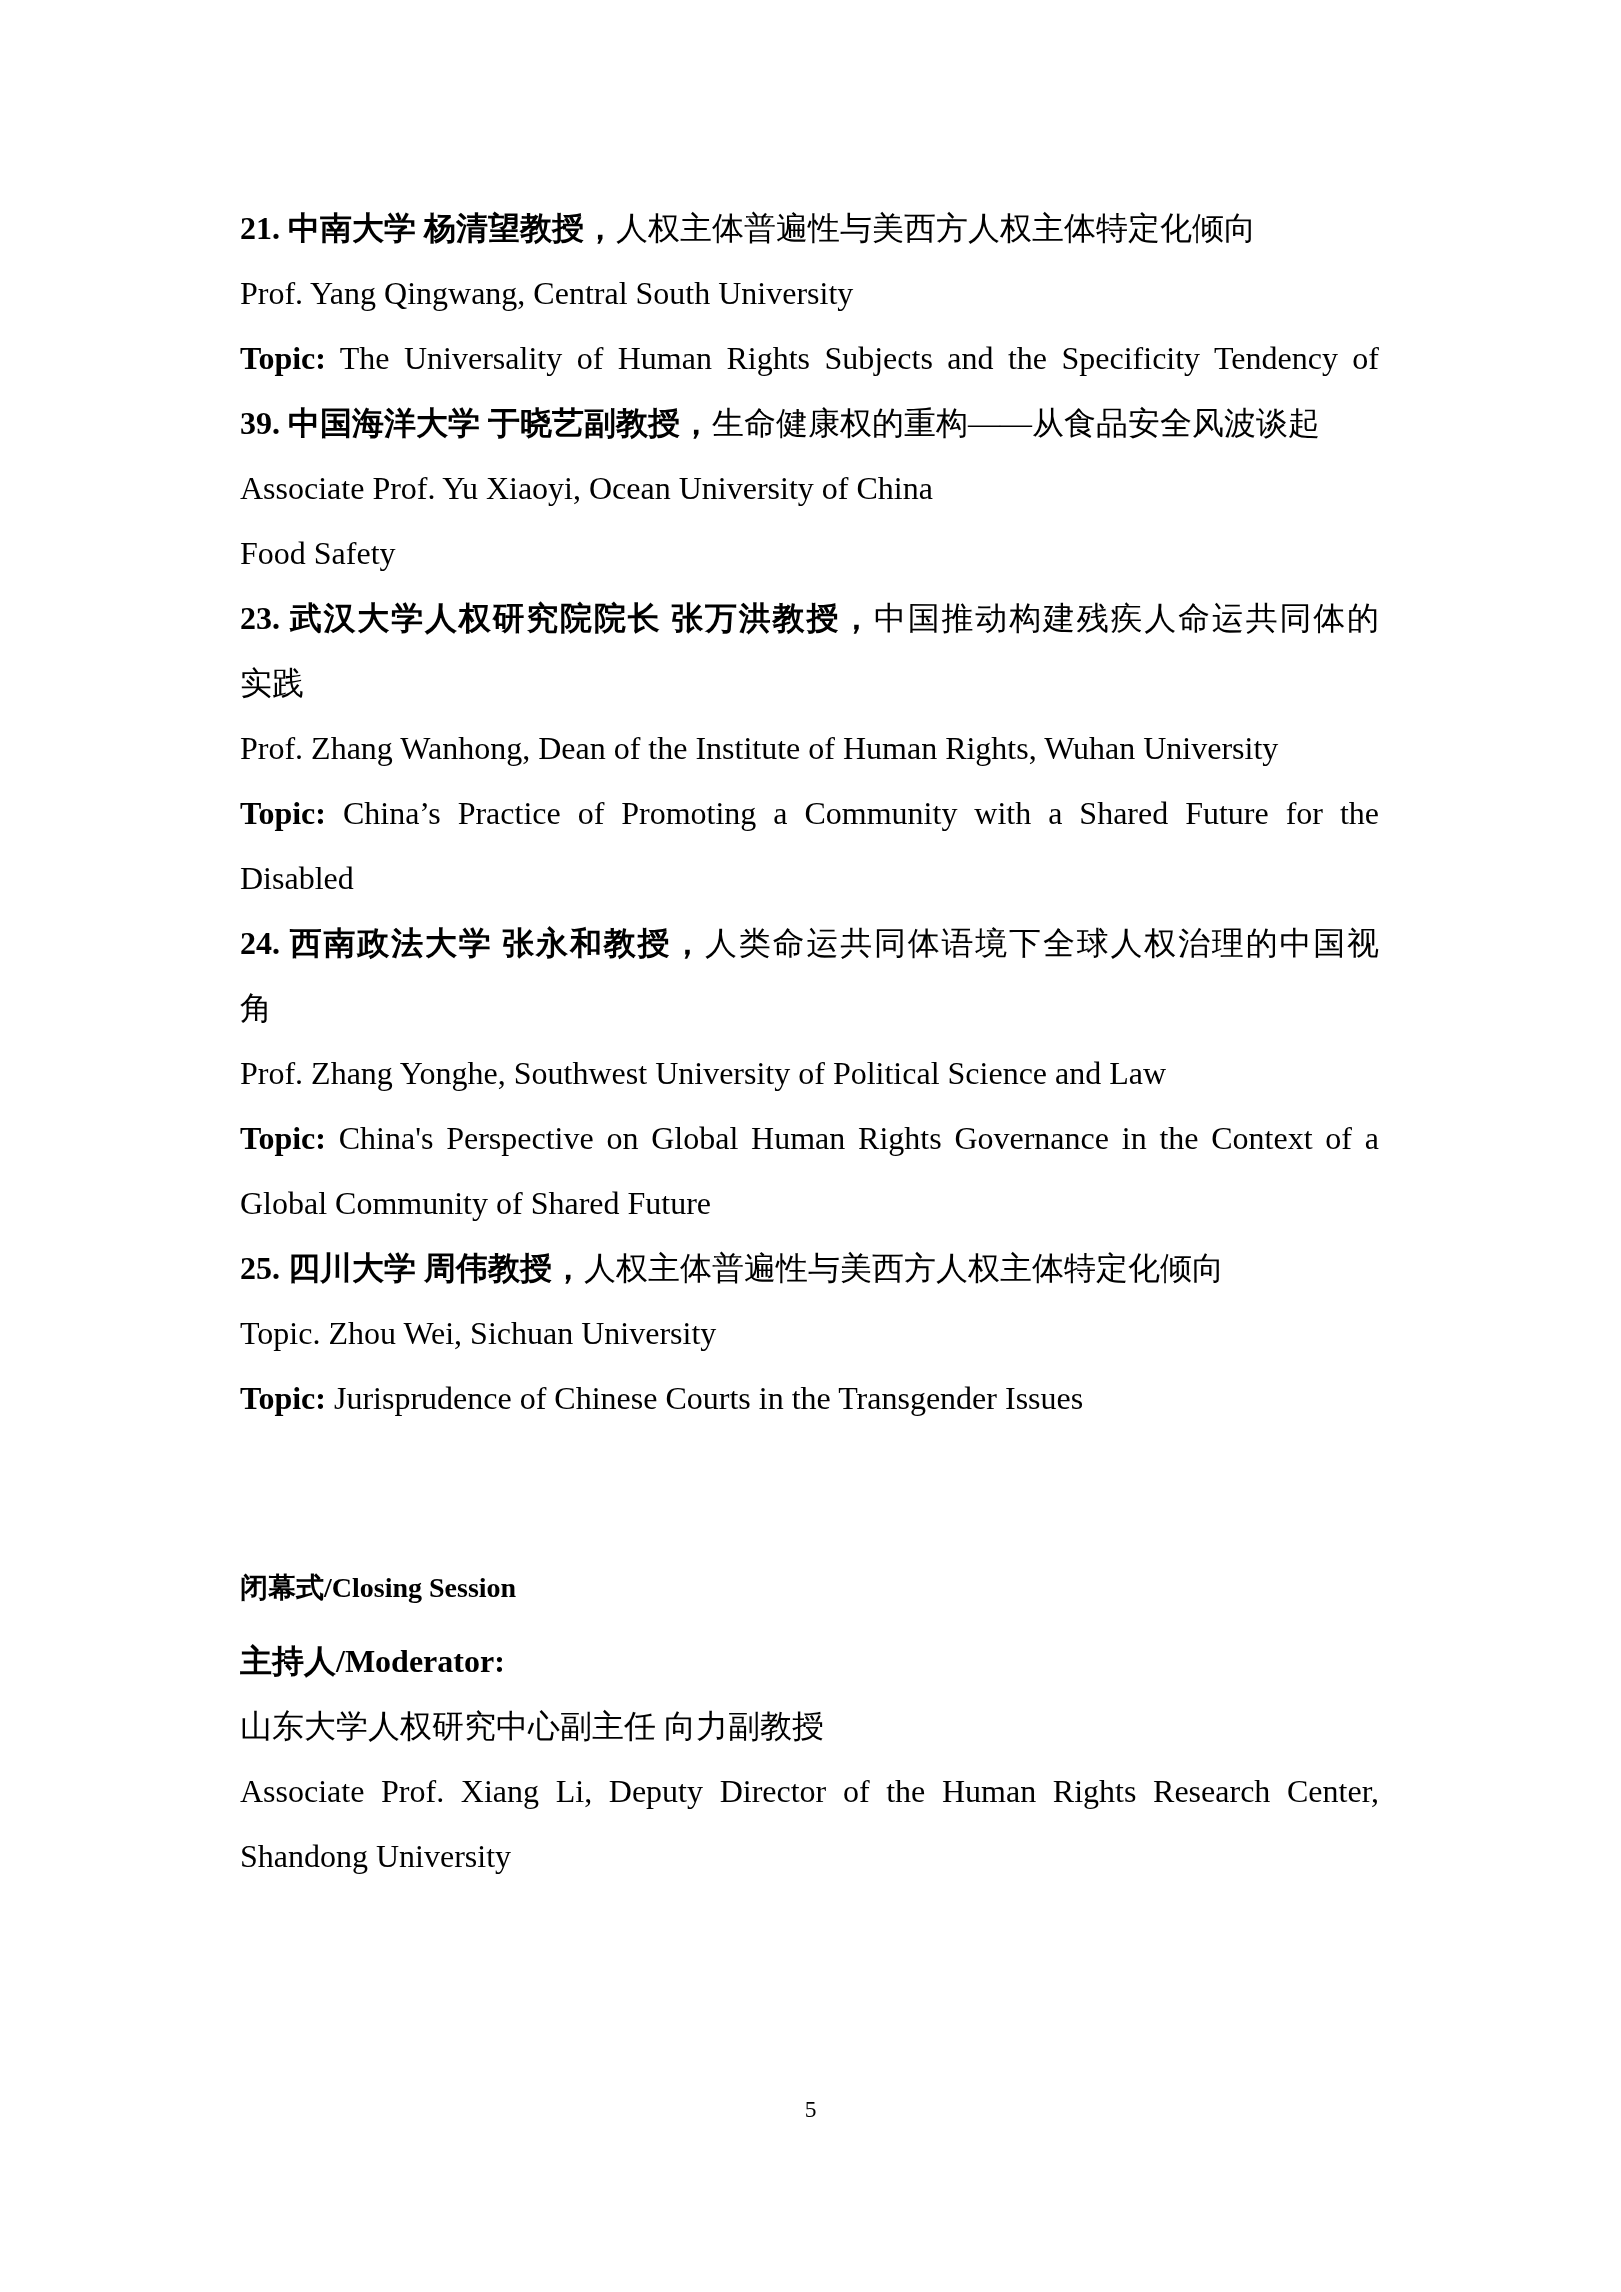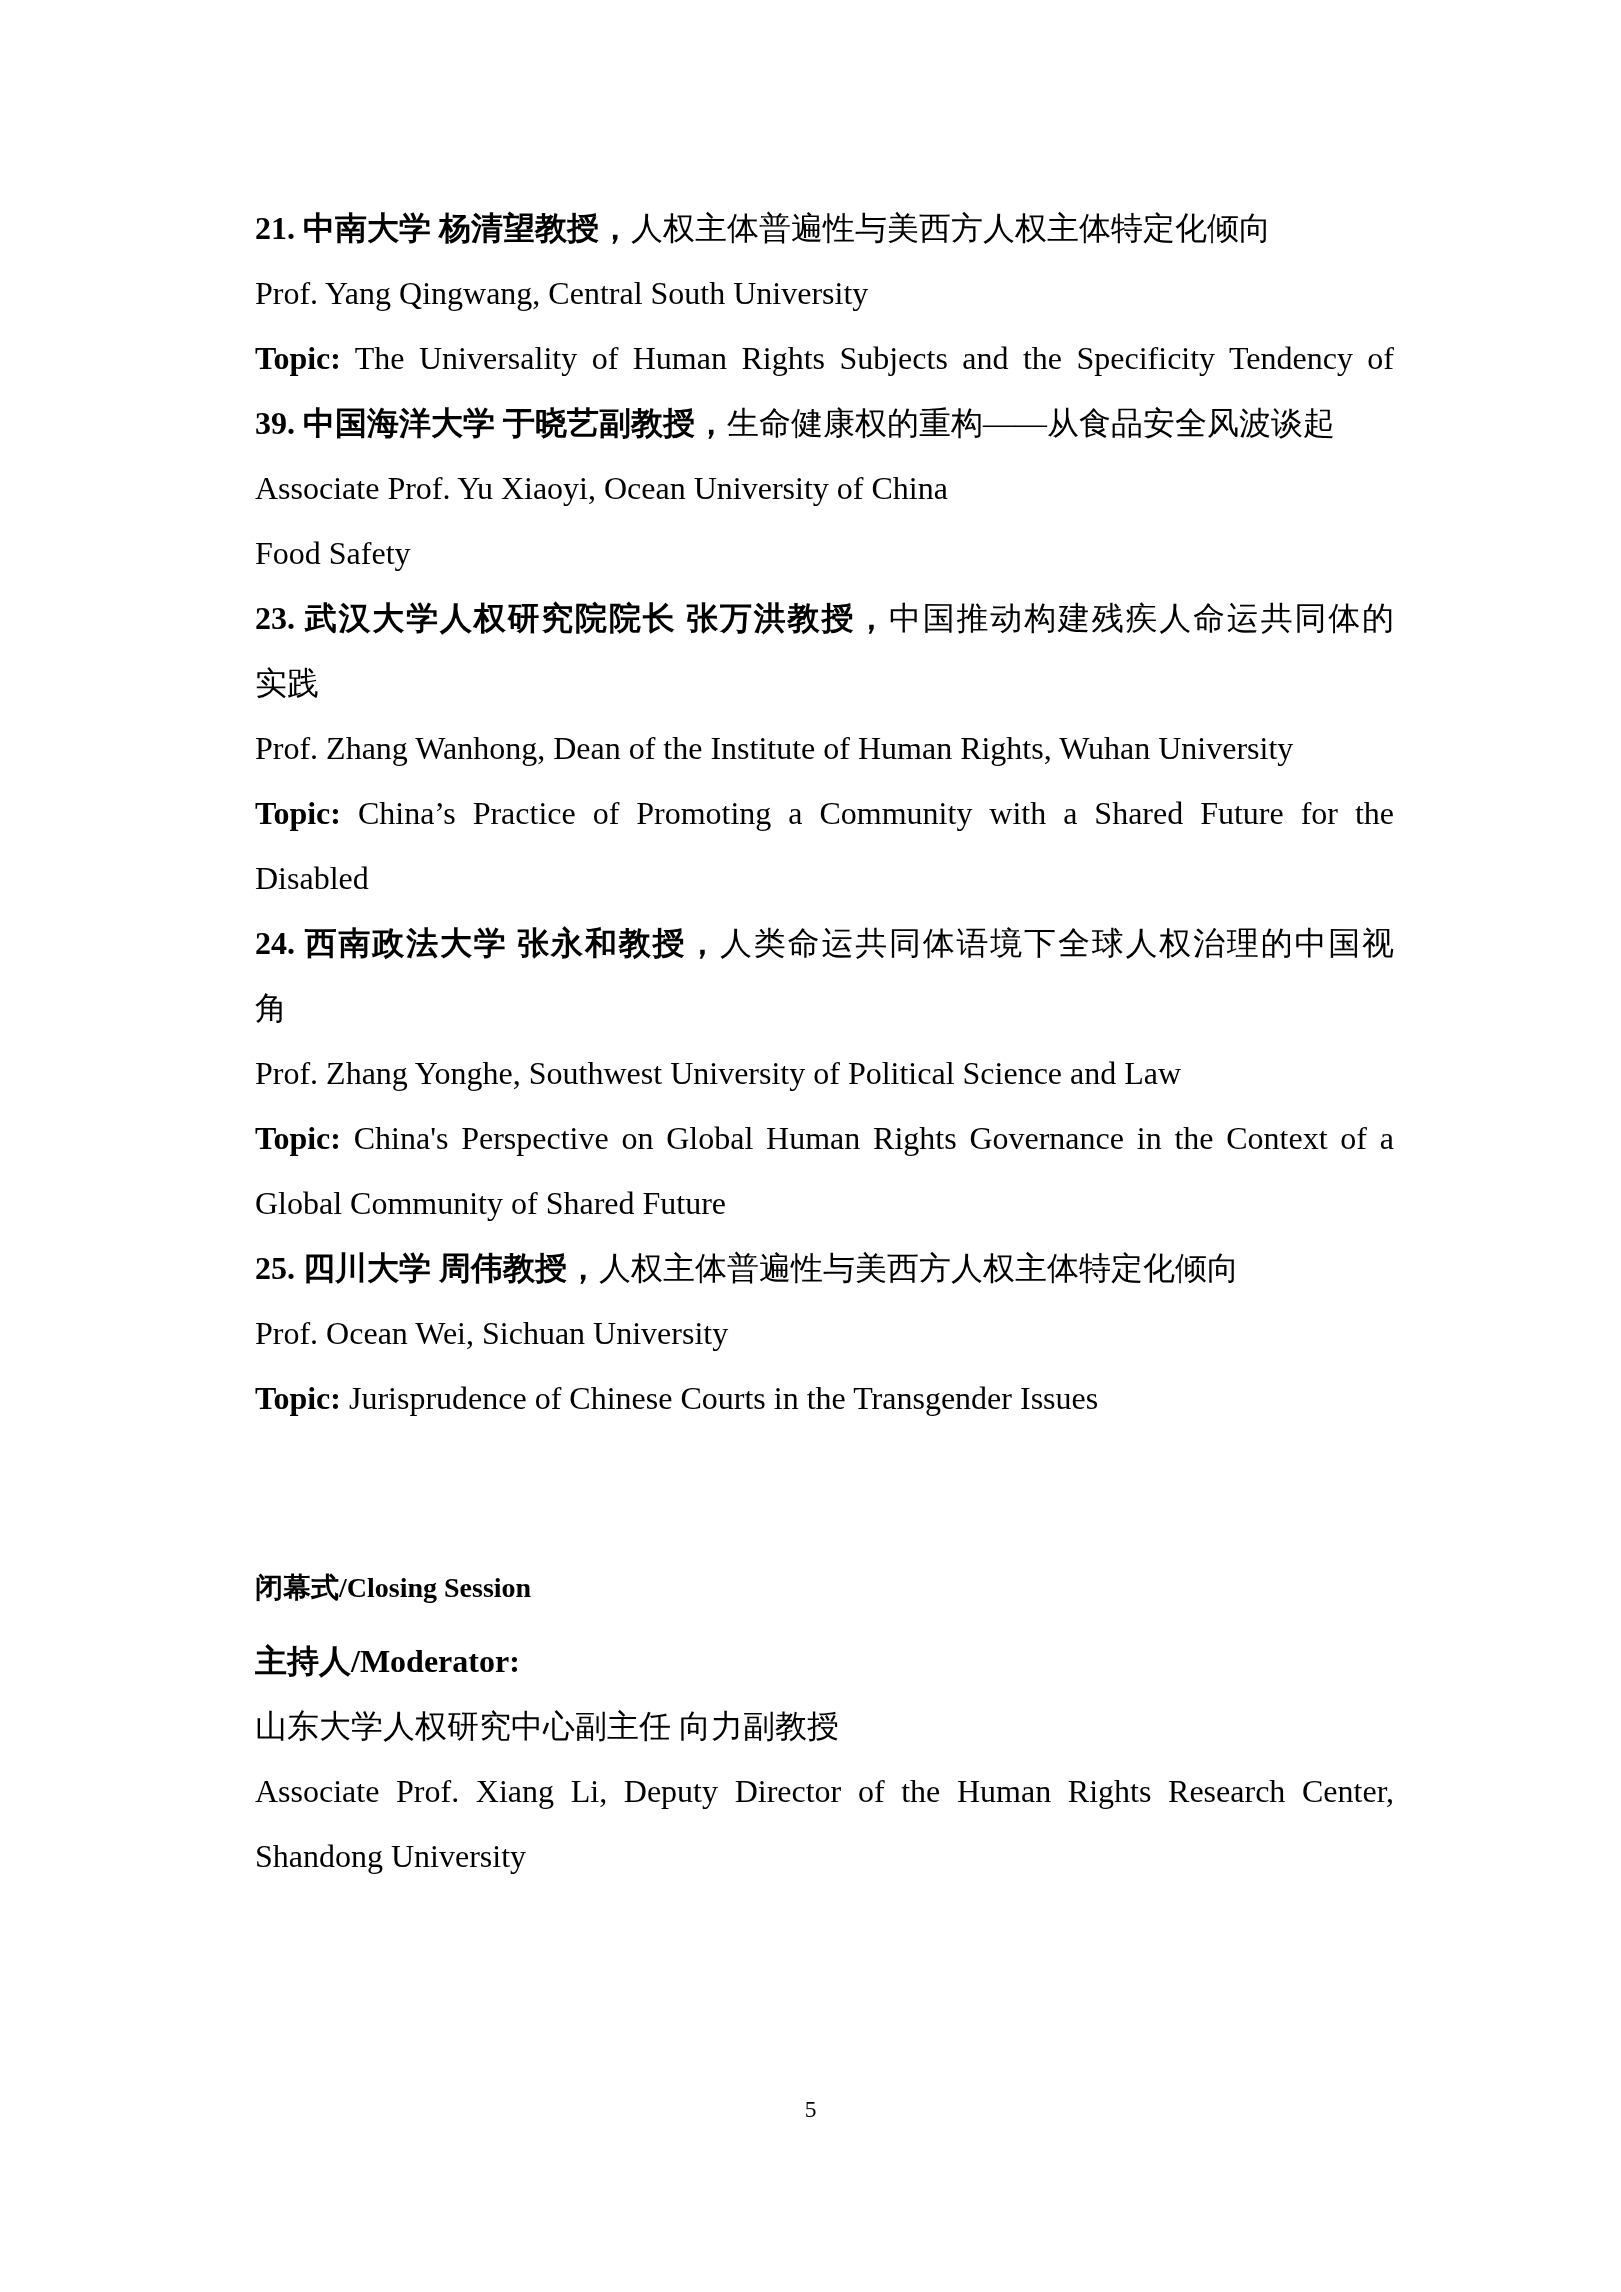--- a/index.html
+++ b/index.html
@@ -6,21 +6,21 @@
   body {
     width: 1621px; height: 2293px;
     position: relative;
     font-family: "Liberation Serif", "DejaVu Serif", serif;
     color: #000000;
     overflow: hidden;
   }
   .page { position: absolute; inset: 0; background: #ffffff; }
   .content {
     position: absolute;
-    left: 255px; top: 196px;
+    left: 240px; top: 196px;
     width: 1139px;
   }
   .line {
     font-size: 32px;
     line-height: 65px;
     height: 65px;
     white-space: nowrap;
     text-align: left;
   }
   .line.justify {
@@ -60,21 +60,21 @@
       <div class="line"><span class="seg">实践</span></div>
       <div class="line"><span class="seg">Prof. Zhang Wanhong, Dean of the Institute of Human Rights, Wuhan University</span></div>
       <div class="line justify"><span class="seg-bold">Topic:</span><span class="seg"> China’s Practice of Promoting a Community with a Shared Future for the</span></div>
       <div class="line"><span class="seg">Disabled</span></div>
       <div class="line justify"><span class="seg-bold">24. 西南政法大学 张永和教授，</span><span class="seg">人类命运共同体语境下全球人权治理的中国视</span></div>
       <div class="line"><span class="seg">角</span></div>
       <div class="line"><span class="seg">Prof. Zhang Yonghe, Southwest University of Political Science and Law</span></div>
       <div class="line justify"><span class="seg-bold">Topic:</span><span class="seg"> China's Perspective on Global Human Rights Governance in the Context of a</span></div>
       <div class="line"><span class="seg">Global Community of Shared Future</span></div>
       <div class="line"><span class="seg-bold">25. 四川大学 周伟教授，</span><span class="seg">人权主体普遍性与美西方人权主体特定化倾向</span></div>
-      <div class="line"><span class="seg">Prof. Ocean Wei, Sichuan University</span></div>
+      <div class="line"><span class="seg">Topic. Zhou Wei, Sichuan University</span></div>
       <div class="line"><span class="seg-bold">Topic:</span><span class="seg"> Jurisprudence of Chinese Courts in the Transgender Issues</span></div>
       <div class="line spacer"></div>
       <div class="line heading"><span class="seg-bold">闭幕式/Closing Session</span></div>
       <div class="line"><span class="seg-bold">主持人/Moderator:</span></div>
       <div class="line"><span class="seg">山东大学人权研究中心副主任 向力副教授</span></div>
       <div class="line justify"><span class="seg">Associate Prof. Xiang Li, Deputy Director of the Human Rights Research Center,</span></div>
       <div class="line"><span class="seg">Shandong University</span></div>
     </div>
   <div class="footer">5</div>
 </div>

